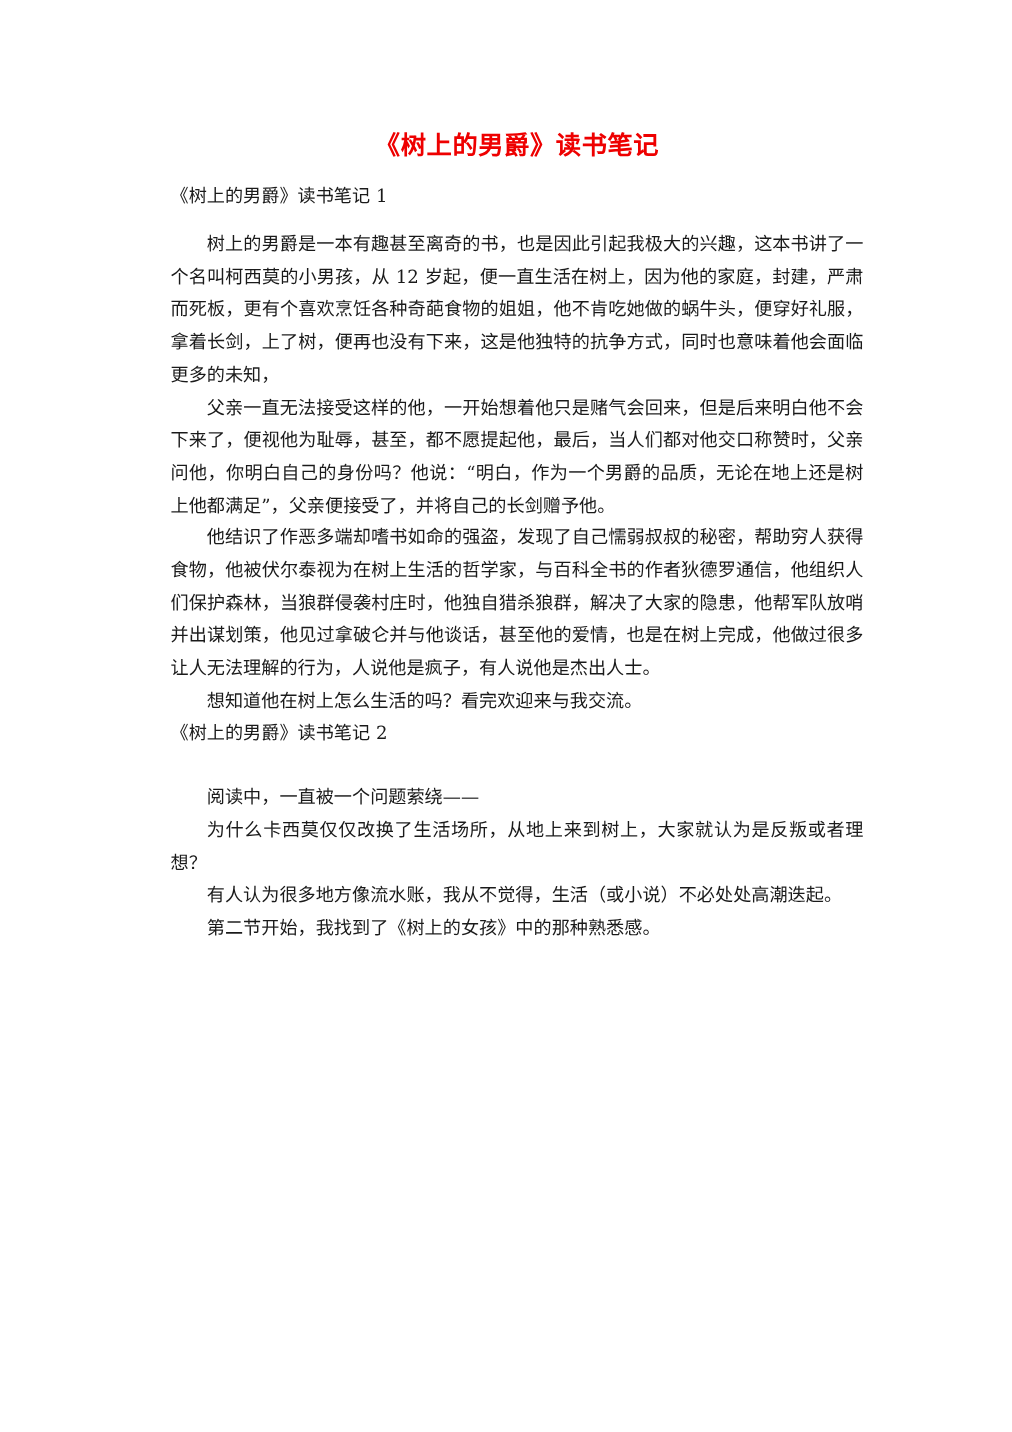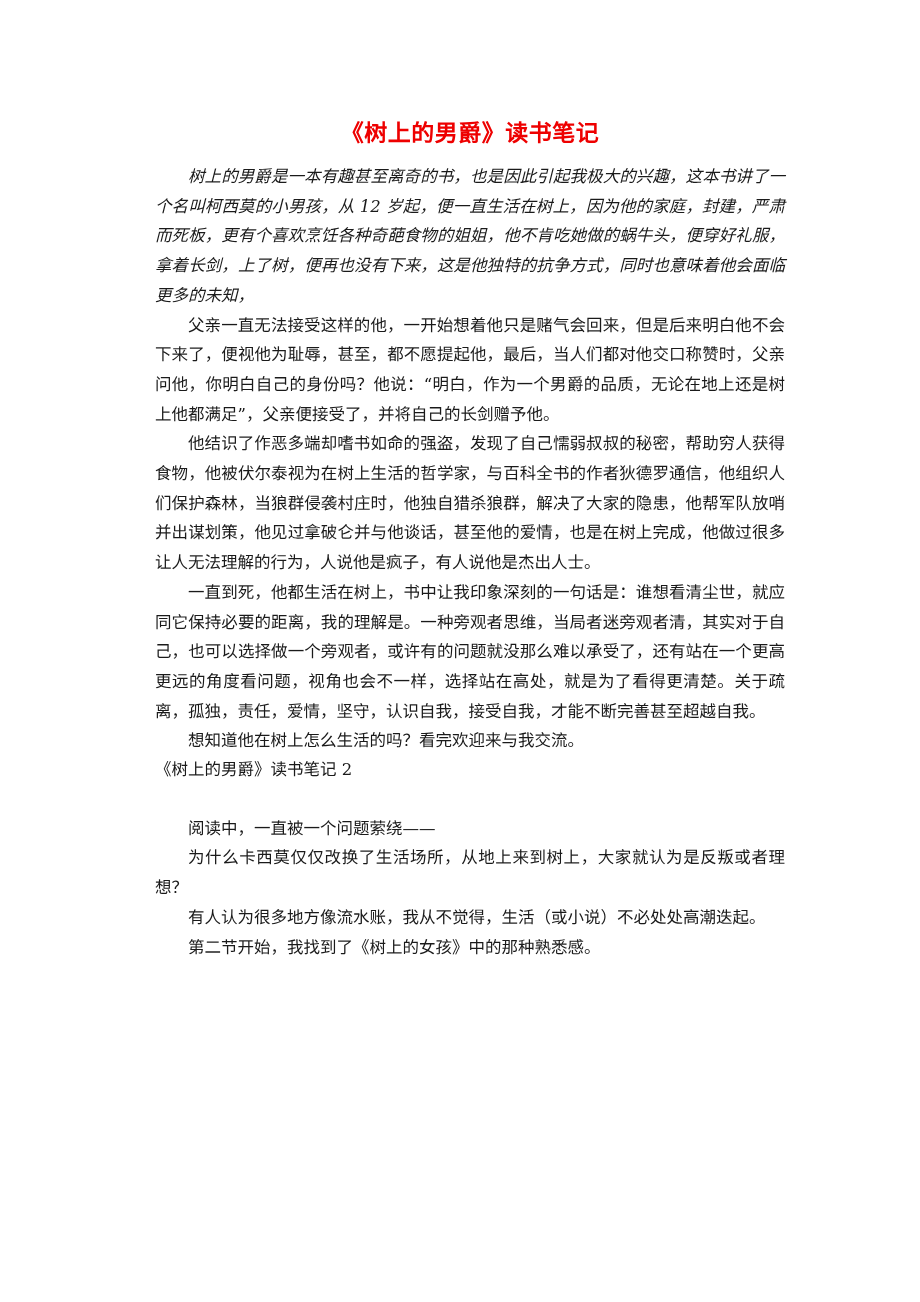--- a/index.html
+++ b/index.html
@@ -54,43 +54,42 @@
     font-family: "DejaVu Serif", "Liberation Serif", serif;
     font-size: 16.5px;
     line-height: 29.7px;
     text-align: justify;
     text-justify: inter-ideograph;
     text-indent: 2em;
     word-break: break-all;
   }
   p.body-par.first-of-block {
     padding-top: 14px;
-    font-style: italic;
   }
   .spacer-line {
     height: 29.7px;
   }
 </style>
 </head>
 <body>
 
 <div class="page">
   <div class="content">
 
     <h1 class="doc-title">《树上的男爵》读书笔记</h1>
 
+    <div class="subhead">《树上的男爵》读书笔记 1</div>
 
     <p class="body-par first-of-block">树上的男爵是一本有趣甚至离奇的书，也是因此引起我极大的兴趣，这本书讲了一个名叫柯西莫的小男孩，从 12 岁起，便一直生活在树上，因为他的家庭，封建，严肃而死板，更有个喜欢烹饪各种奇葩食物的姐姐，他不肯吃她做的蜗牛头，便穿好礼服，拿着长剑，上了树，便再也没有下来，这是他独特的抗争方式，同时也意味着他会面临更多的未知，</p>
 
     <p class="body-par">父亲一直无法接受这样的他，一开始想着他只是赌气会回来，但是后来明白他不会下来了，便视他为耻辱，甚至，都不愿提起他，最后，当人们都对他交口称赞时，父亲问他，你明白自己的身份吗？他说：“明白，作为一个男爵的品质，无论在地上还是树上他都满足”，父亲便接受了，并将自己的长剑赠予他。</p>
 
     <p class="body-par">他结识了作恶多端却嗜书如命的强盗，发现了自己懦弱叔叔的秘密，帮助穷人获得食物，他被伏尔泰视为在树上生活的哲学家，与百科全书的作者狄德罗通信，他组织人们保护森林，当狼群侵袭村庄时，他独自猎杀狼群，解决了大家的隐患，他帮军队放哨并出谋划策，他见过拿破仑并与他谈话，甚至他的爱情，也是在树上完成，他做过很多让人无法理解的行为，人说他是疯子，有人说他是杰出人士。</p>
 
 
-    <p class="body-par">一直到死，他都生活在树上，书中让我印象深刻的一句话是：谁想看清尘世，就应同它保持必要的距离，我的理解是。一种旁观者思维，当局者迷旁观者清，其实对于自己，也可以选择做一个旁观者，或许有的问题就没那么难以承受了，还有站在一个更高更远的角度看问题，视角也会不一样，选择站在高处，就是为了看得更清楚。关于疏离，孤独，责任，爱情，坚守，认识自我，接受自我，才能不断完善甚至超越自我。</p>
 
     <p class="body-par">想知道他在树上怎么生活的吗？看完欢迎来与我交流。</p>
 
     <div class="subhead second">《树上的男爵》读书笔记 2</div>
 
     <div class="spacer-line"></div>
 
 
     <p class="body-par">阅读中，一直被一个问题萦绕——</p>
 

